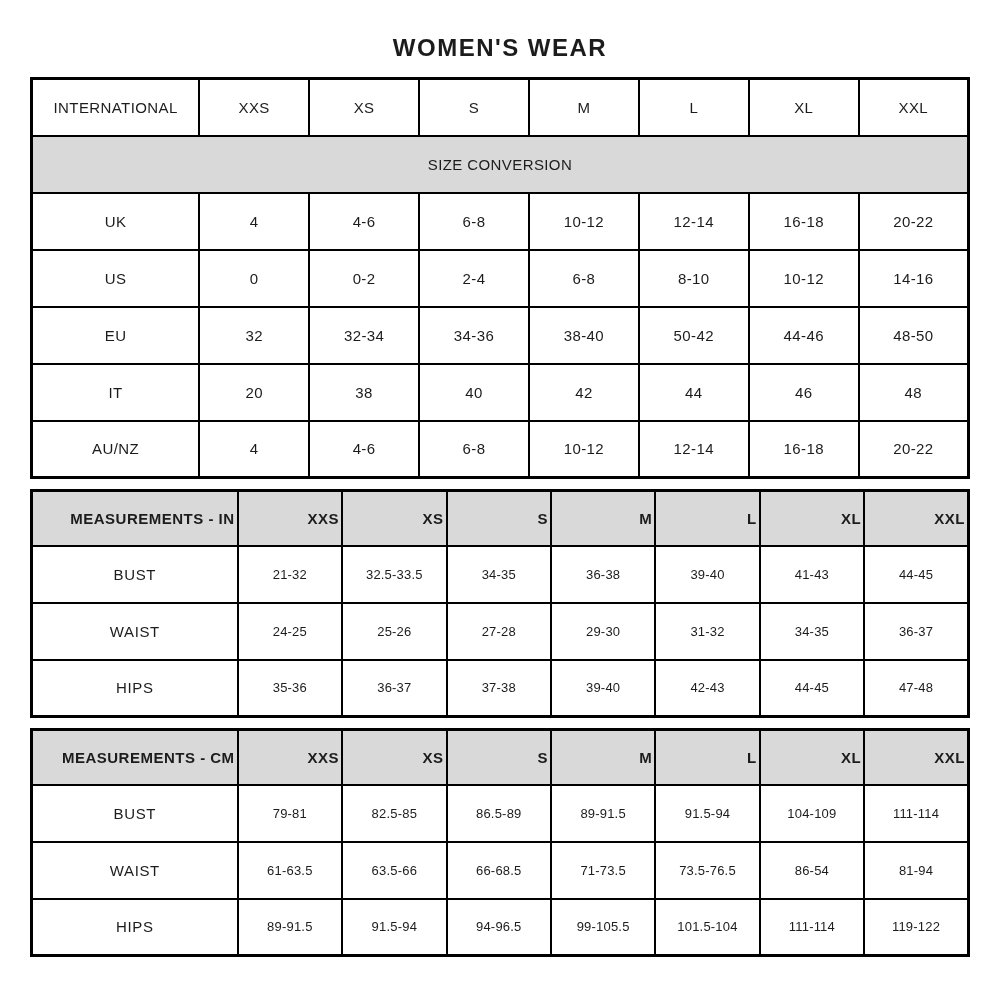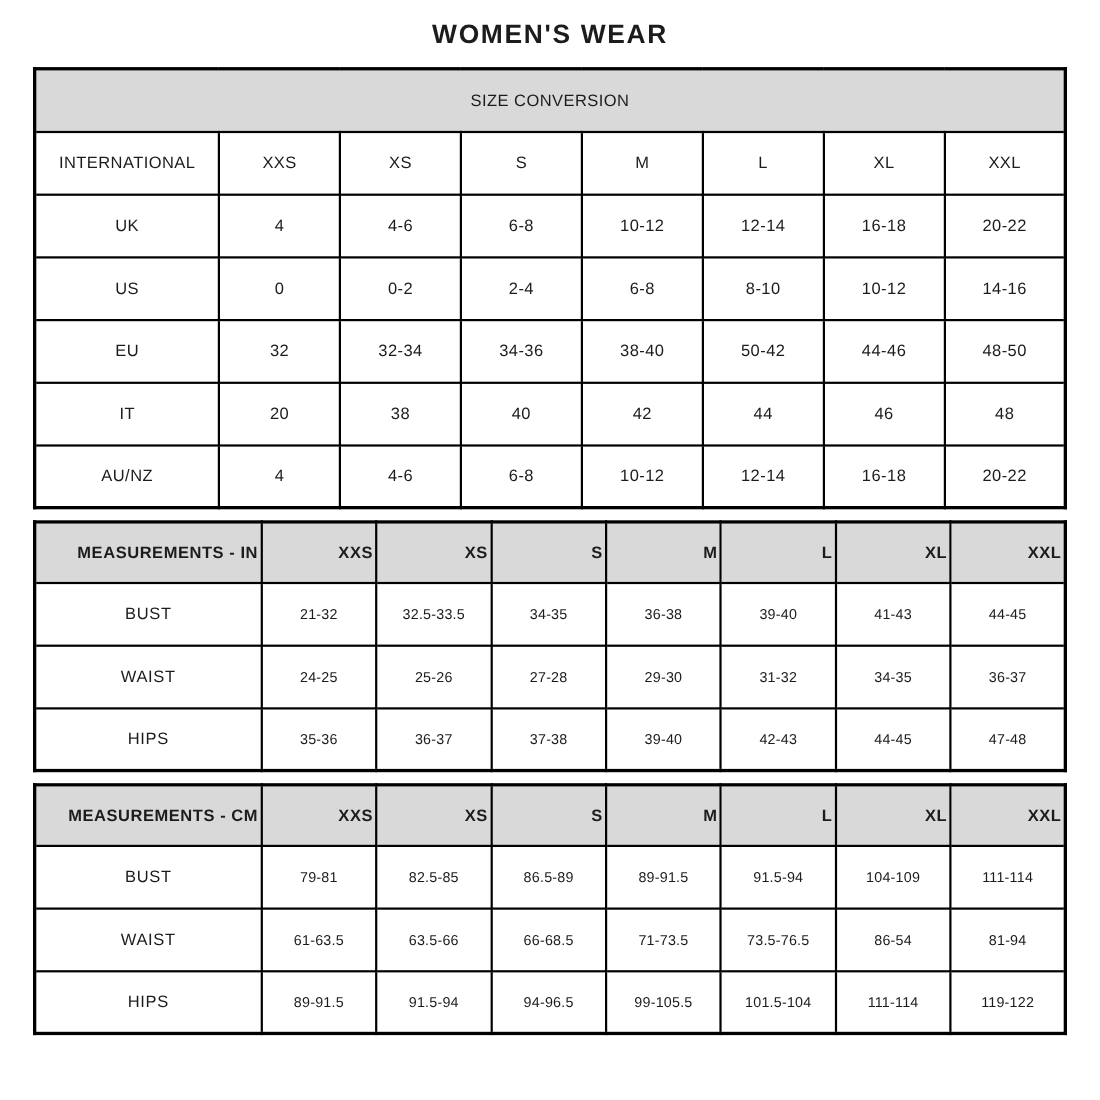--- a/index.html
+++ b/index.html
@@ -9,21 +9,21 @@
     background: #ffffff;
     color: #1c1c1c;
     font-family: "Liberation Sans", sans-serif;
   }
   .page { padding: 10px 30px 0 30px; }
   .page-title {
     text-align: center;
     font-size: 24px;
     font-weight: 700;
     letter-spacing: 1.5px;
-    margin: 8px 0 15px 0;
+    margin: 24px 0 15px 0;
   }
   table {
     width: 100%;
     border-collapse: collapse;
     table-layout: fixed;
   }
   .tbl { border: 3px solid #000; margin-bottom: 10px; }
   td, th {
     border: 2px solid #000;
     text-align: center;
@@ -65,33 +65,33 @@
       <col style="width:17.9%">
       <col style="width:11.73%">
         <col style="width:11.73%">
         <col style="width:11.73%">
       <col style="width:11.73%">
         <col style="width:11.73%">
         <col style="width:11.73%">
       <col style="width:11.72%">
     </colgroup>
     <tbody>
-      <tr>
-        <td class="banner" colspan="8">SIZE CONVERSION</td>
-      </tr>
       <tr id="t1-cols">
           <td>INTERNATIONAL</td>
           <td>XXS</td>
           <td>XS</td>
           <td>S</td>
           <td>M</td>
           <td>L</td>
           <td>XL</td>
           <td>XXL</td>
         </tr>
+      <tr>
+        <td class="banner" colspan="8">SIZE CONVERSION</td>
+      </tr>
 
     <tr>
           <td class="rowlabel">UK</td>
           <td class="val">4</td>
           <td class="val">4-6</td>
           <td class="val">6-8</td>
           <td class="val">10-12</td>
           <td class="val">12-14</td>
           <td class="val">16-18</td>
           <td class="val">20-22</td>

